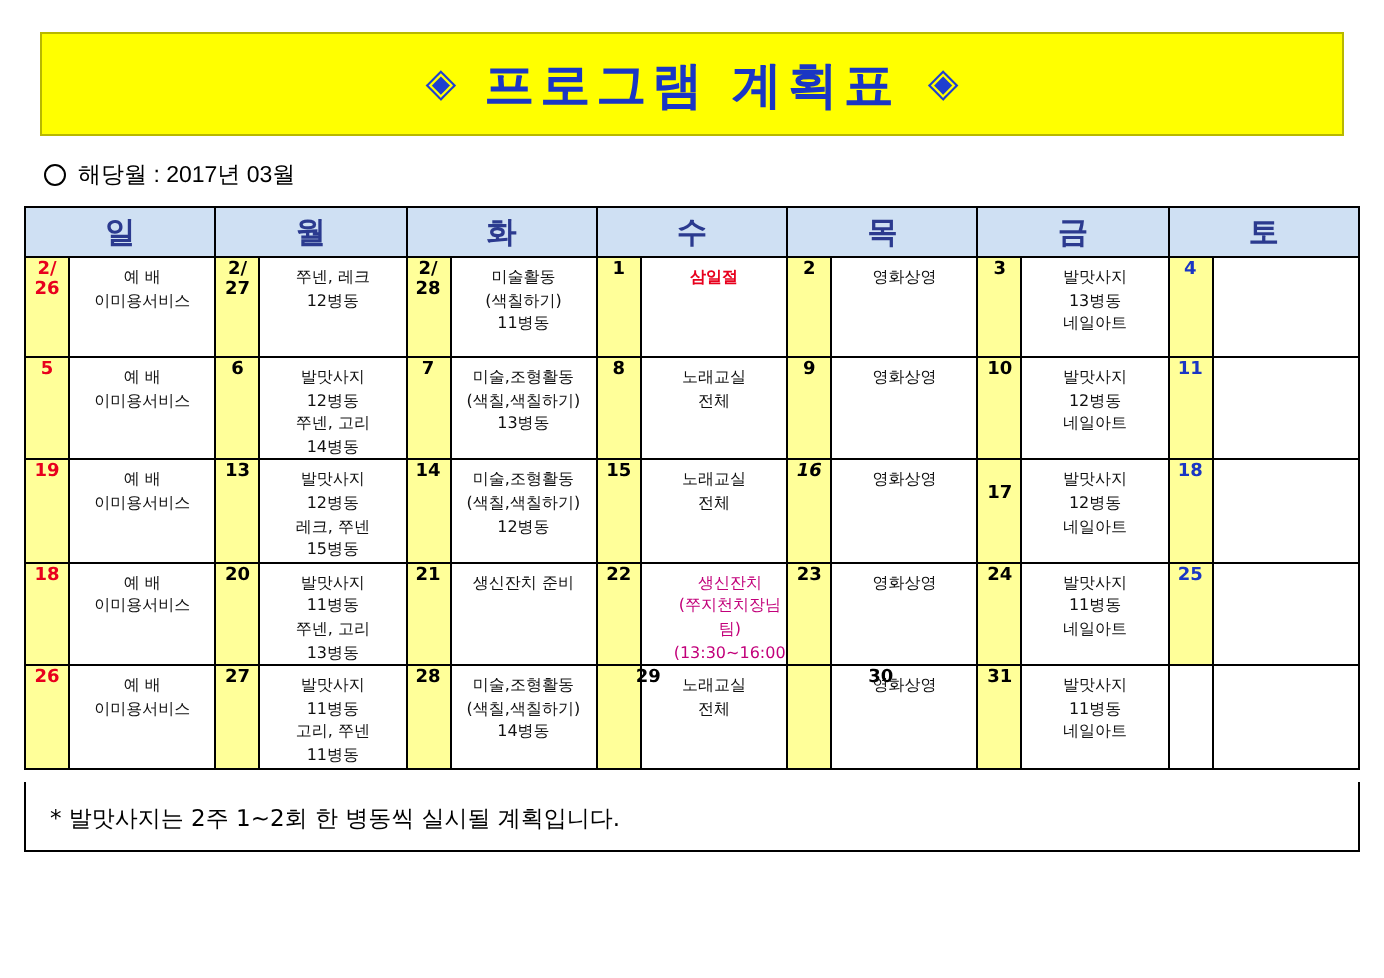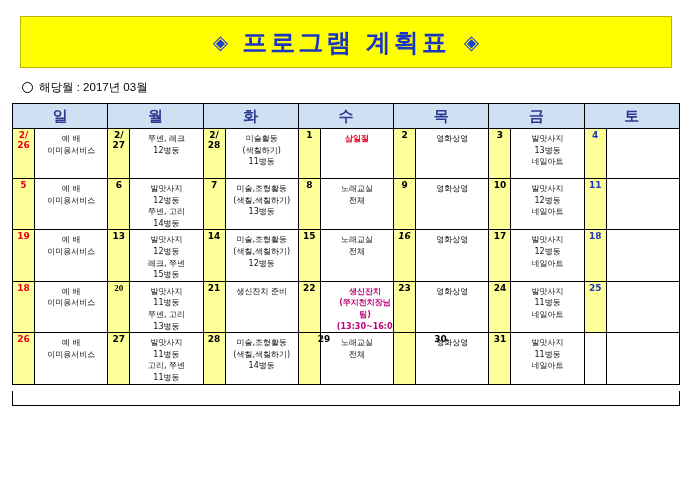--- a/index.html
+++ b/index.html
@@ -104,21 +104,21 @@
     font-size:8px;
     text-align:center;
     padding-top:4px;
     line-height:1.45;
     color:#101010;
     font-family:"DejaVu Sans", sans-serif;
     overflow:hidden;
   }
   .content .l{display:block;}
   .content.red{color:#e8001d;font-weight:bold;}
-  .content.magenta .l{color:#c2007a;font-weight:bold;padding-left:16px;}
+  .content.magenta .l{color:#c2007a;font-weight:normal;padding-left:16px;}
   
   .notes{
     margin:6px auto 0 auto;
     width:668px;
     border:1px solid #000;
     border-top:none;
     box-sizing:border-box;
     padding:8px 10px 6px 12px;
     font-size:11.5px;
     line-height:1.75;
@@ -370,21 +370,21 @@
                 <span style="display: block; font-style: italic;">16</span>
               </div>
               <div class="content">
                 <span class="l">영화상영</span>
               </div>
             </div>
           </td>
           <td class="day">
             <div class="cellwrap">
               <div class="daynum wk">
-                <span style="display: block;">17</span>
+                <span style="display: block; margin-top: 11px;">17</span>
               </div>
               <div class="content">
                 <span class="l">발맛사지</span>
                 <span class="l">12병동</span>
                 <span class="l">네일아트</span>
               </div>
             </div>
           </td>
           <td class="day">
             <div class="cellwrap">
@@ -403,21 +403,21 @@
               </div>
               <div class="content">
                 <span class="l">예  배</span>
                 <span class="l">이미용서비스</span>
               </div>
             </div>
           </td>
           <td class="day">
             <div class="cellwrap">
               <div class="daynum wk">
-                <span style="display: block; font-family: Liberation Serif, serif;">20</span>
+                <span style="display: block;">20</span>
               </div>
               <div class="content">
                 <span class="l">발맛사지</span>
                 <span class="l">11병동</span>
                 <span class="l">쭈넨, 고리</span>
                 <span class="l">13병동</span>
               </div>
             </div>
           </td>
           <td class="day">
@@ -549,15 +549,16 @@
                 <span style="display: block;"></span>
               </div>
               <div class="content"></div>
             </div>
           </td>
         </tr>
       </tbody>
   </table>
 
   <div class="notes">
+    <div>* 발맛사지는 2주 1~2회 한 병동씩 실시될 계획입니다.</div>
   </div>
 
 </div>
 
 </body></html>

